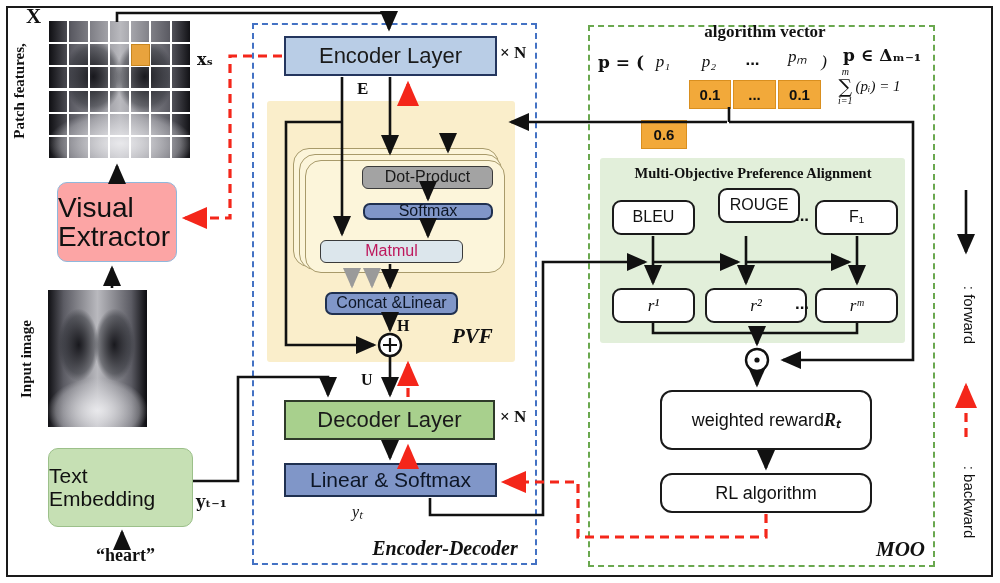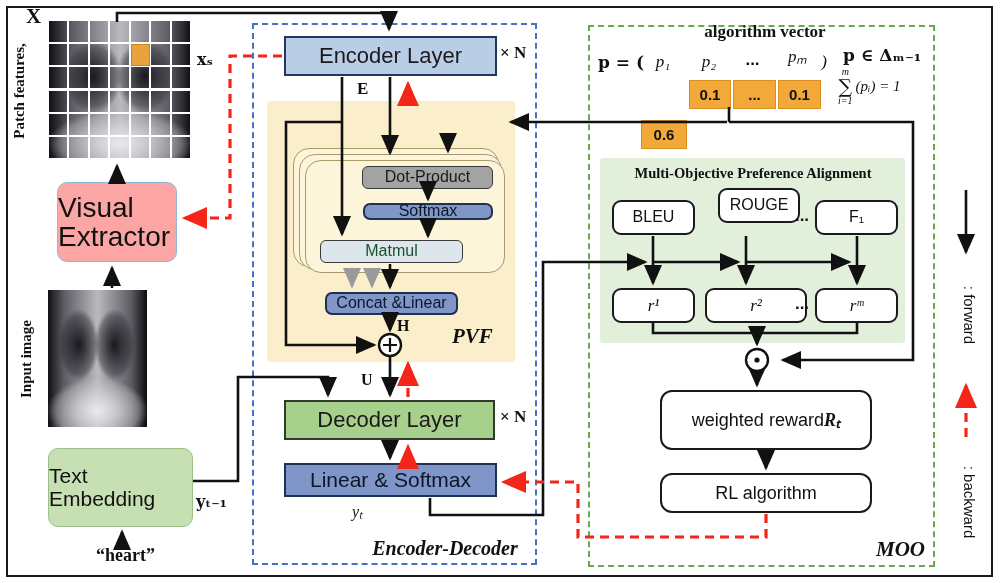--- a/index.html
+++ b/index.html
@@ -19,21 +19,21 @@
   .mathit{font-family:Liberation Serif, serif;font-style:italic;}
   .mathbf{font-family:"DejaVu Serif","Liberation Serif",serif;font-weight:bold;}
   .ital-title{font-family:"Liberation Serif",serif;font-weight:bold;font-style:italic;}
   
   .dash-blue{border:2.5px dashed #4472c4;}
   .dash-green{border:2.5px dashed #6aa84f;}
   
   .pvf-bg{background:#faeecb;border-radius:3px;}
   .stackrect{background:#fcf5da;border:1.5px solid #a89a6a;border-radius:16px;box-sizing:border-box;}
   .tanbox{background:#a3a3a3;border:1.5px solid #3a3a3a;border-radius:6px;color:#1a1a1a;}
-  .palebox{background:#dce6ec;border:1.5px solid #3a3a3a;border-radius:6px;color:#14532d;}
+  .palebox{background:#dce6ec;border:1.5px solid #3a3a3a;border-radius:6px;color:#be185d;}
   
   .xray{background:
       radial-gradient(ellipse 26% 34% at 31% 40%, rgba(15,15,20,0.92), rgba(40,42,48,0.45) 62%, transparent 78%),
       radial-gradient(ellipse 26% 34% at 67% 40%, rgba(15,15,20,0.92), rgba(40,42,48,0.45) 62%, transparent 78%),
       radial-gradient(ellipse 60% 28% at 50% 88%, rgba(235,235,238,0.95), rgba(200,200,205,0.4) 70%, transparent 85%),
       linear-gradient(to right, #141418 1%, #5c5c64 16%, #b9b9be 50%, #5c5c64 84%, #101014 99%),
       linear-gradient(to bottom, #303038, #8a8a90 55%, #d2d2d6 90%);}
   .gridlines{background-image:
       repeating-linear-gradient(to right, transparent 0px, transparent 18.4px, #fff 18.4px, #fff 20.43px),
       repeating-linear-gradient(to bottom, transparent 0px, transparent 21.1px, #fff 21.1px, #fff 23.17px);}

